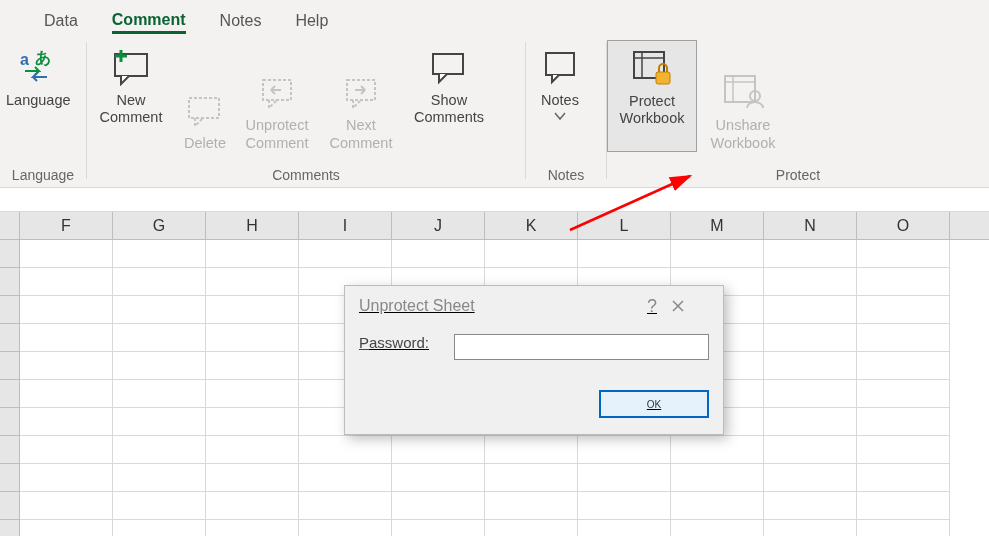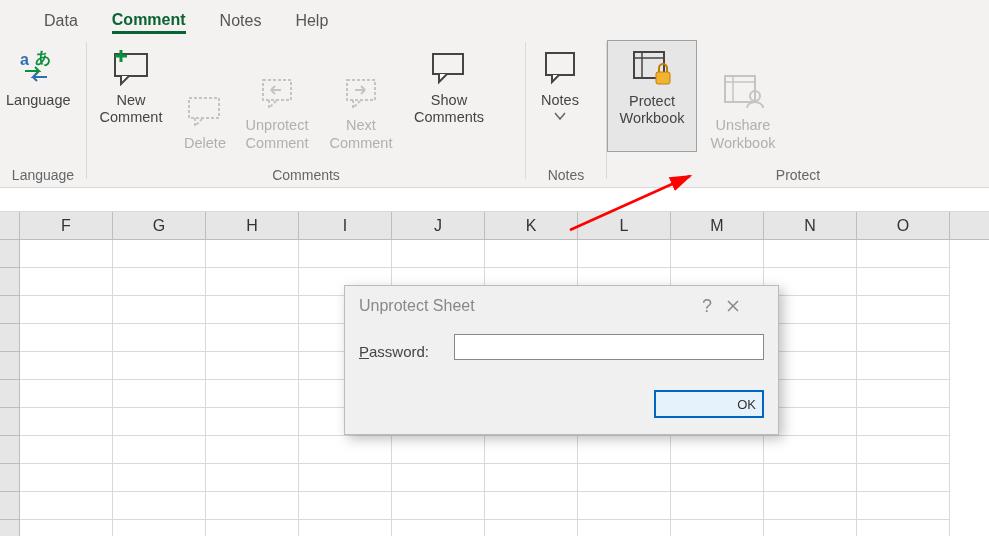--- a/index.html
+++ b/index.html
@@ -125,51 +125,52 @@
     border-right: 1px solid #d9d9d9;
     border-bottom: 1px solid #d9d9d9;
   }
   .row .cell:first-child { width: 20px; background:#e6e6e6; border-right:1px solid #bdbdbd;border-bottom:1px solid #bdbdbd;}
 
   
   .dialog {
     position: absolute;
     left: 344px;
     top: 285px;
-    width: 435px;
+    width: 380px;
     background: #f0f0f0;
     border: 1px solid #bcbcbc;
     box-shadow: 4px 4px 12px rgba(0,0,0,0.25);
     z-index: 10;
+    text-decoration: underline;
   }
   .dlg-title {
     display: flex;
     align-items: center;
     height: 40px;
     padding: 0 14px;
     color: #888;
     font-size: 16px;
   }
   .dlg-title .spacer { flex: 1; }
   .dlg-title .btn-help, .dlg-title .btn-close {
     width: 38px; text-align: center; color:#888; font-size:18px; cursor:pointer;
   }
   .dlg-body { padding: 8px 14px 16px 14px; }
-  .pw-row { display:flex; align-items:flex-end; gap:25px; }
+  .pw-row { display:flex; align-items:flex-start; gap:25px; }
   .pw-label { font-size:15px; color:#444; }
   .pw-label .u { text-decoration: underline; }
   .pw-input {
     flex:1; height:26px; border:1px solid #888; background:#fff; padding:2px 4px;
   }
   .dlg-foot {
     display:flex; justify-content:flex-end; gap:22px; padding: 14px 14px 16px 14px;
   }
   .dlg-btn {
     width:110px; height:28px; background:#e1e1e1; border:1px solid #adadad;
-    font-size:13px; color:#333; cursor:pointer;text-align:right;
+    font-size:10px; color:#333; cursor:pointer;
   }
   .dlg-btn.primary { border:2px solid #0067c0; background:#e5f1fb; }
 
   
   .arrow {
     position:absolute; left:560px; top:170px; z-index:5;
   }
 
   svg { display:block; }
 </style>

